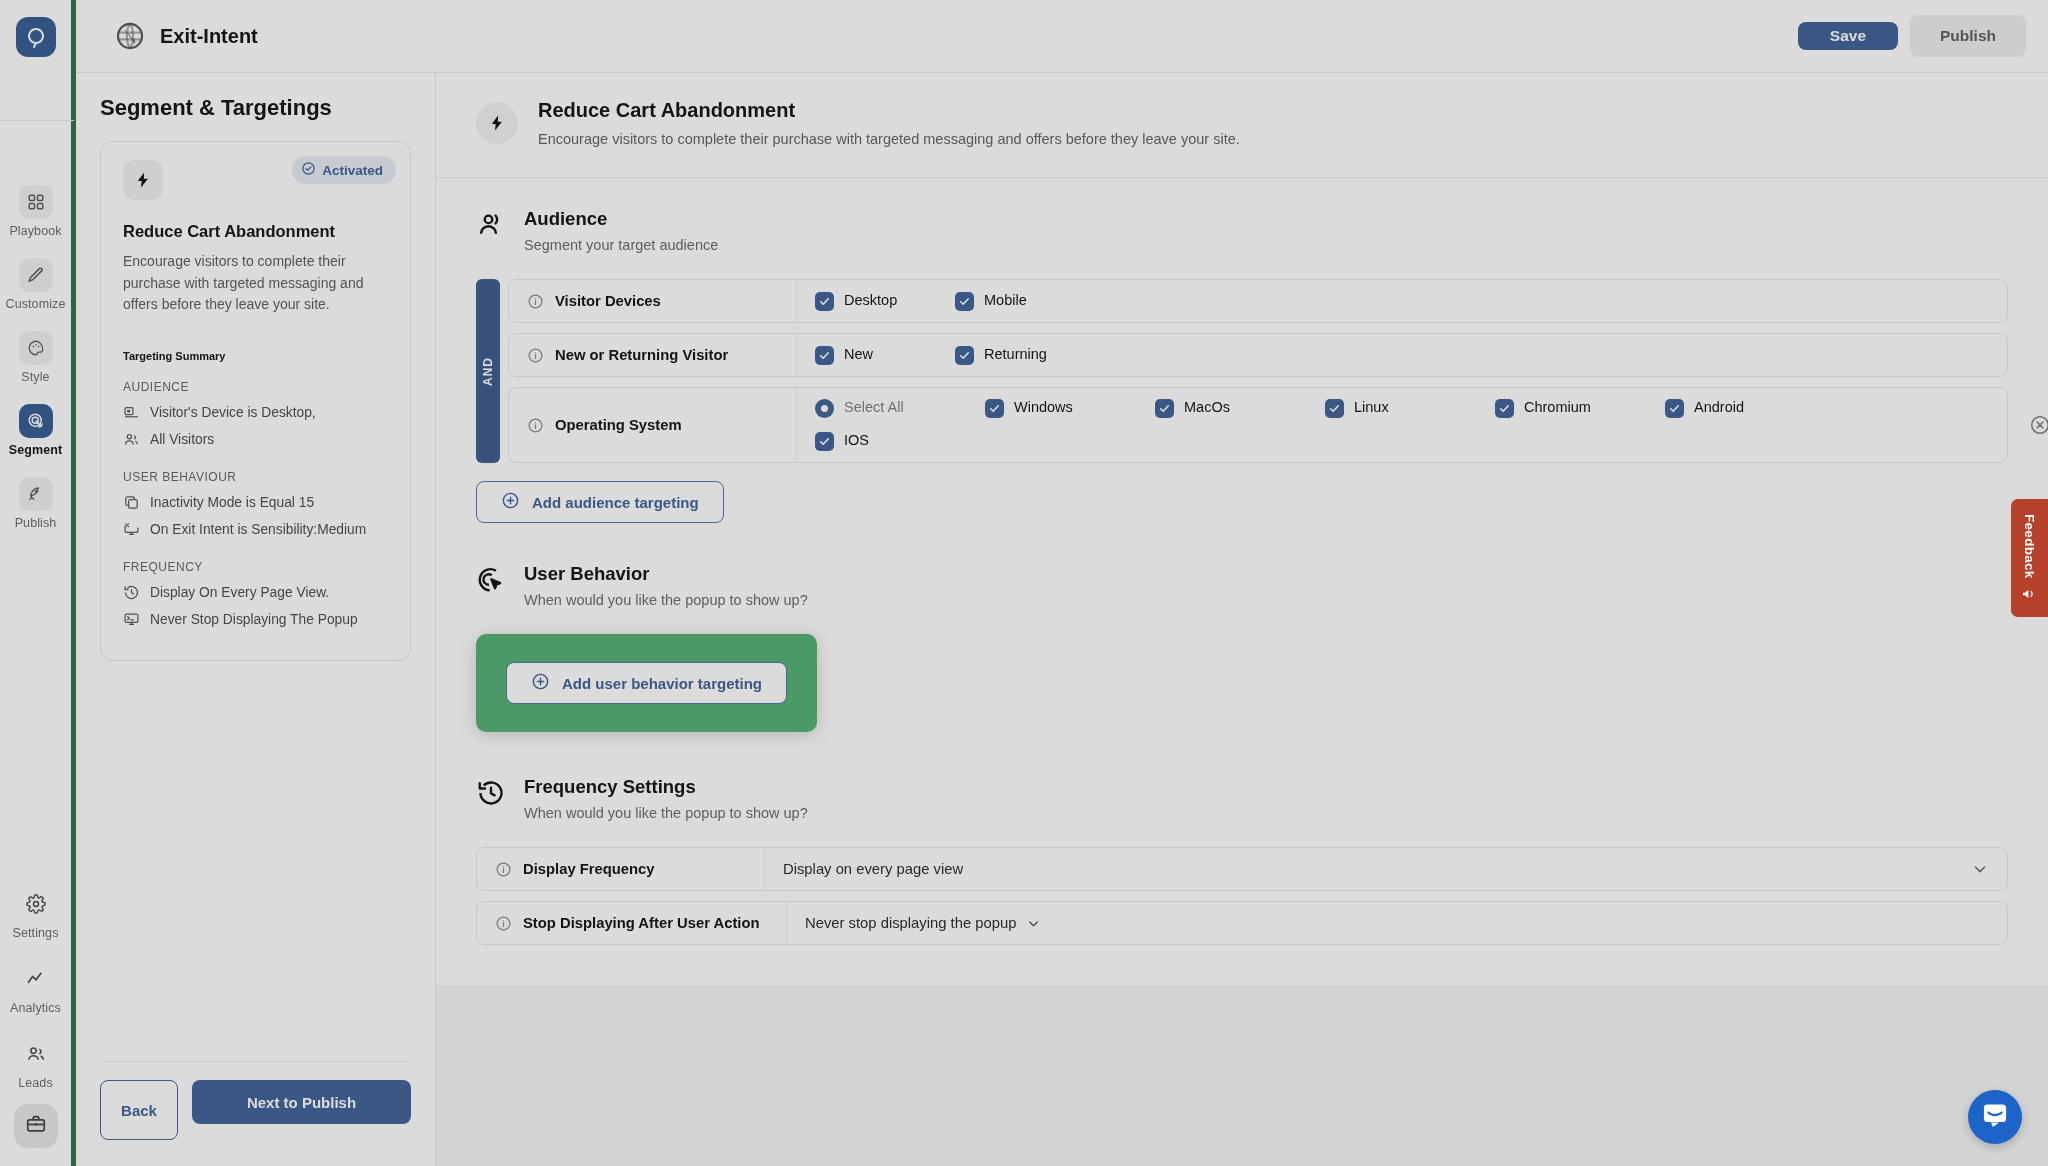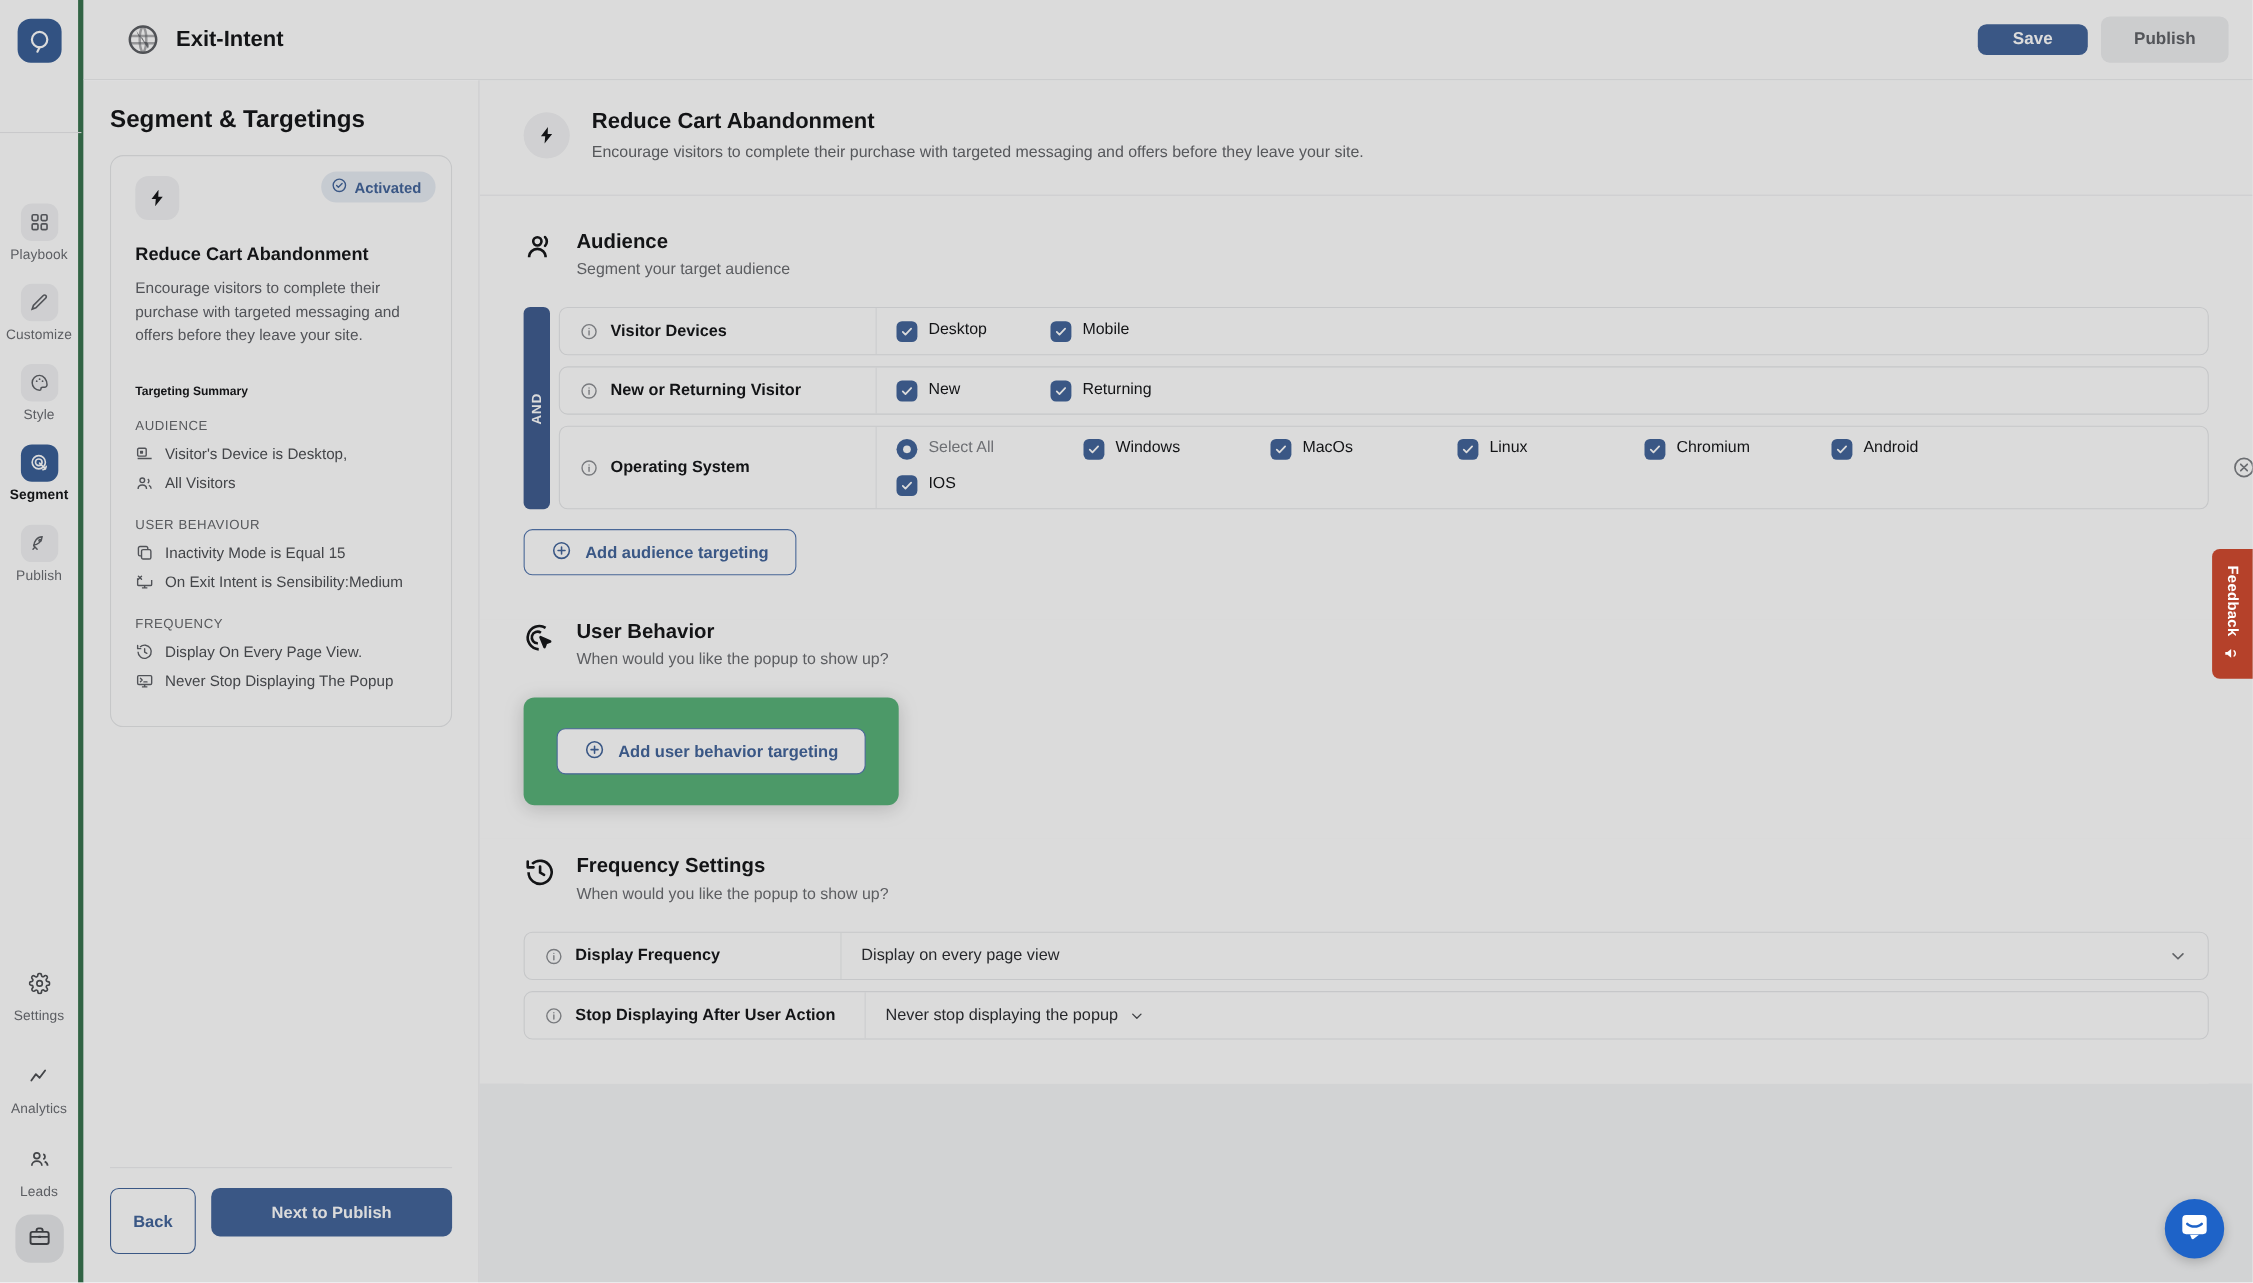--- a/index.html
+++ b/index.html
@@ -279,21 +279,21 @@
               <path d="M5 15c0-5 4-11 10-11 0 6-6 10-10 10z"></path>
               <path d="M5 15l4 4M4 19l2-2" stroke-linecap="round"></path>
               <circle cx="12.5" cy="8.5" r="1.3"></circle>
             </svg>
           </div>
           <div class="rail-label">Publish</div>
         </div>
       </div>
 
       <div class="rail-bottom">
-        <div class="rail-item" style="margin-bottom:32px;">
+        <div class="rail-item" style="margin-bottom:22px;">
           <div style="width:34px;height:34px;display:flex;align-items:center;justify-content:center;color:#4c5058;">
             <svg viewBox="0 0 24 24" fill="none" stroke="currentColor" stroke-width="1.8" width="20" height="20">
               <circle cx="12" cy="12" r="3"></circle>
               <path d="M19.4 15a1.6 1.6 0 0 0 .3 1.8l.1.1a2 2 0 1 1-2.8 2.8l-.1-.1a1.6 1.6 0 0 0-1.8-.3 1.6 1.6 0 0 0-1 1.5V21a2 2 0 1 1-4 0v-.1a1.6 1.6 0 0 0-1-1.5 1.6 1.6 0 0 0-1.8.3l-.1.1a2 2 0 1 1-2.8-2.8l.1-.1a1.6 1.6 0 0 0 .3-1.8 1.6 1.6 0 0 0-1.5-1H3a2 2 0 1 1 0-4h.1a1.6 1.6 0 0 0 1.5-1 1.6 1.6 0 0 0-.3-1.8l-.1-.1a2 2 0 1 1 2.8-2.8l.1.1a1.6 1.6 0 0 0 1.8.3H9a1.6 1.6 0 0 0 1-1.5V3a2 2 0 1 1 4 0v.1a1.6 1.6 0 0 0 1 1.5 1.6 1.6 0 0 0 1.8-.3l.1-.1a2 2 0 1 1 2.8 2.8l-.1.1a1.6 1.6 0 0 0-.3 1.8V9a1.6 1.6 0 0 0 1.5 1H21a2 2 0 1 1 0 4h-.1a1.6 1.6 0 0 0-1.5 1z"></path>
             </svg>
           </div>
           <div class="rail-label">Settings</div>
         </div>
         <div class="rail-item" style="margin-bottom:22px;">
           <div style="width:34px;height:34px;display:flex;align-items:center;justify-content:center;color:#4c5058;">

